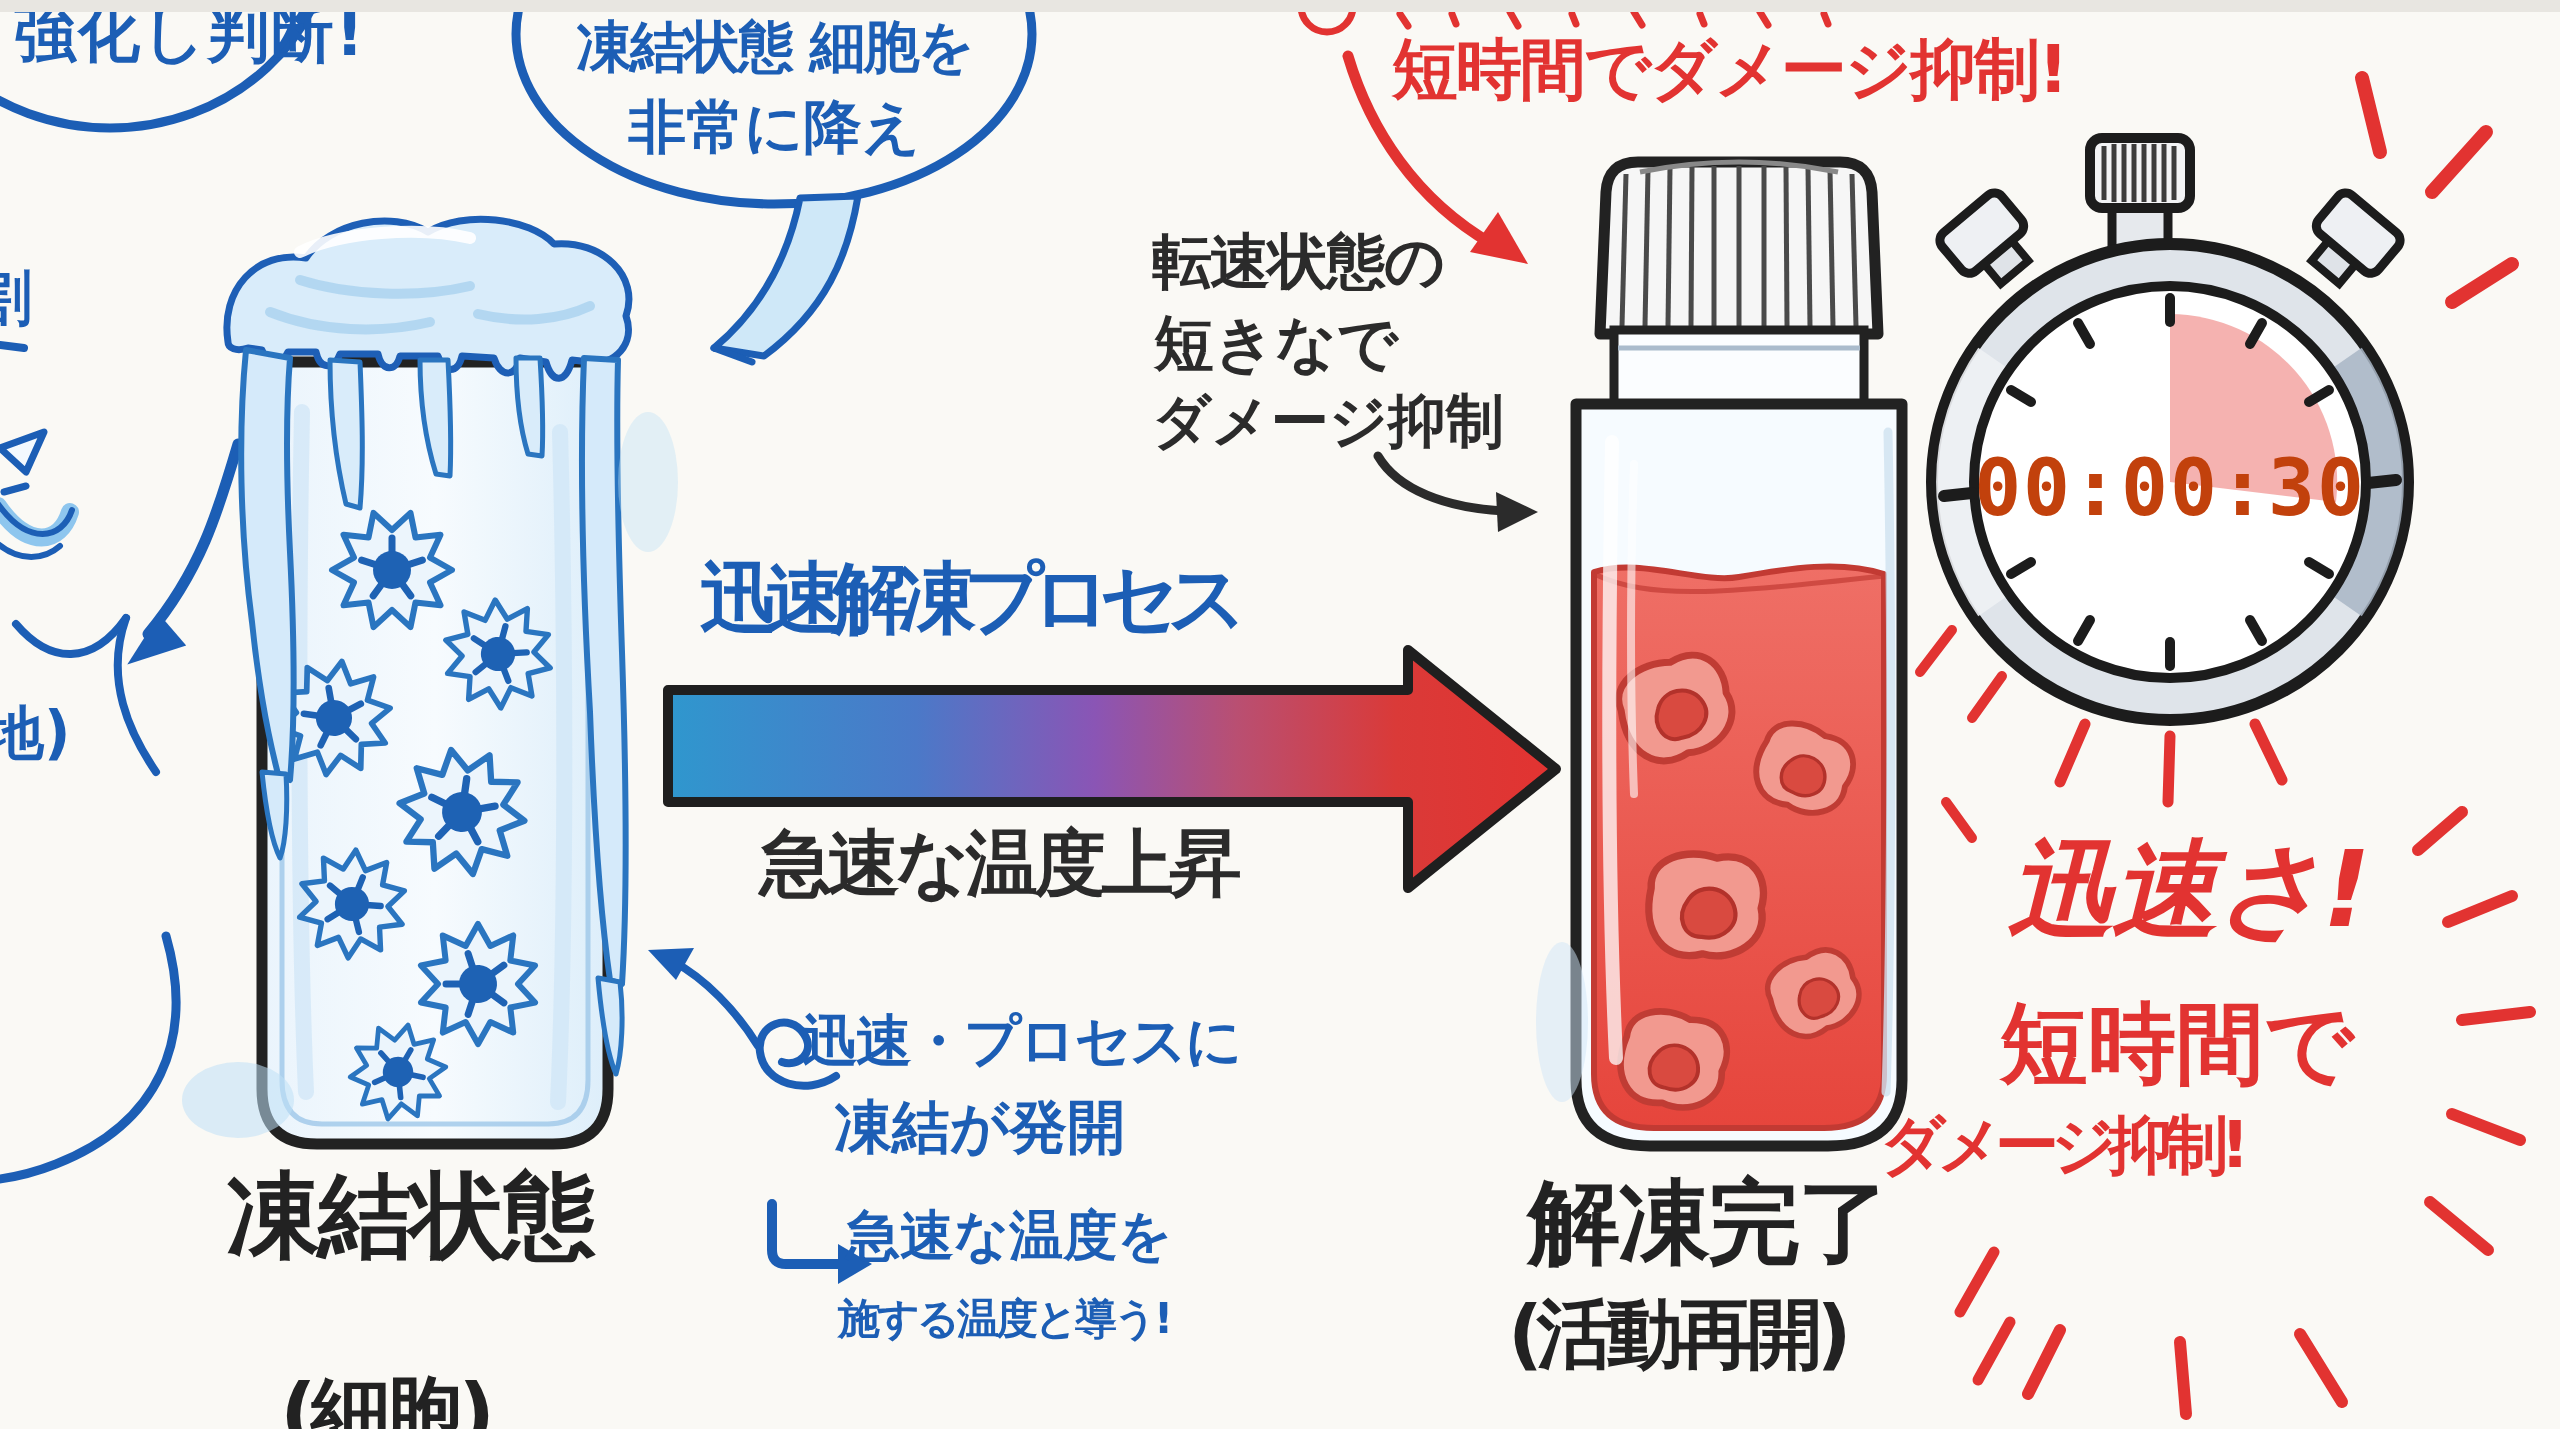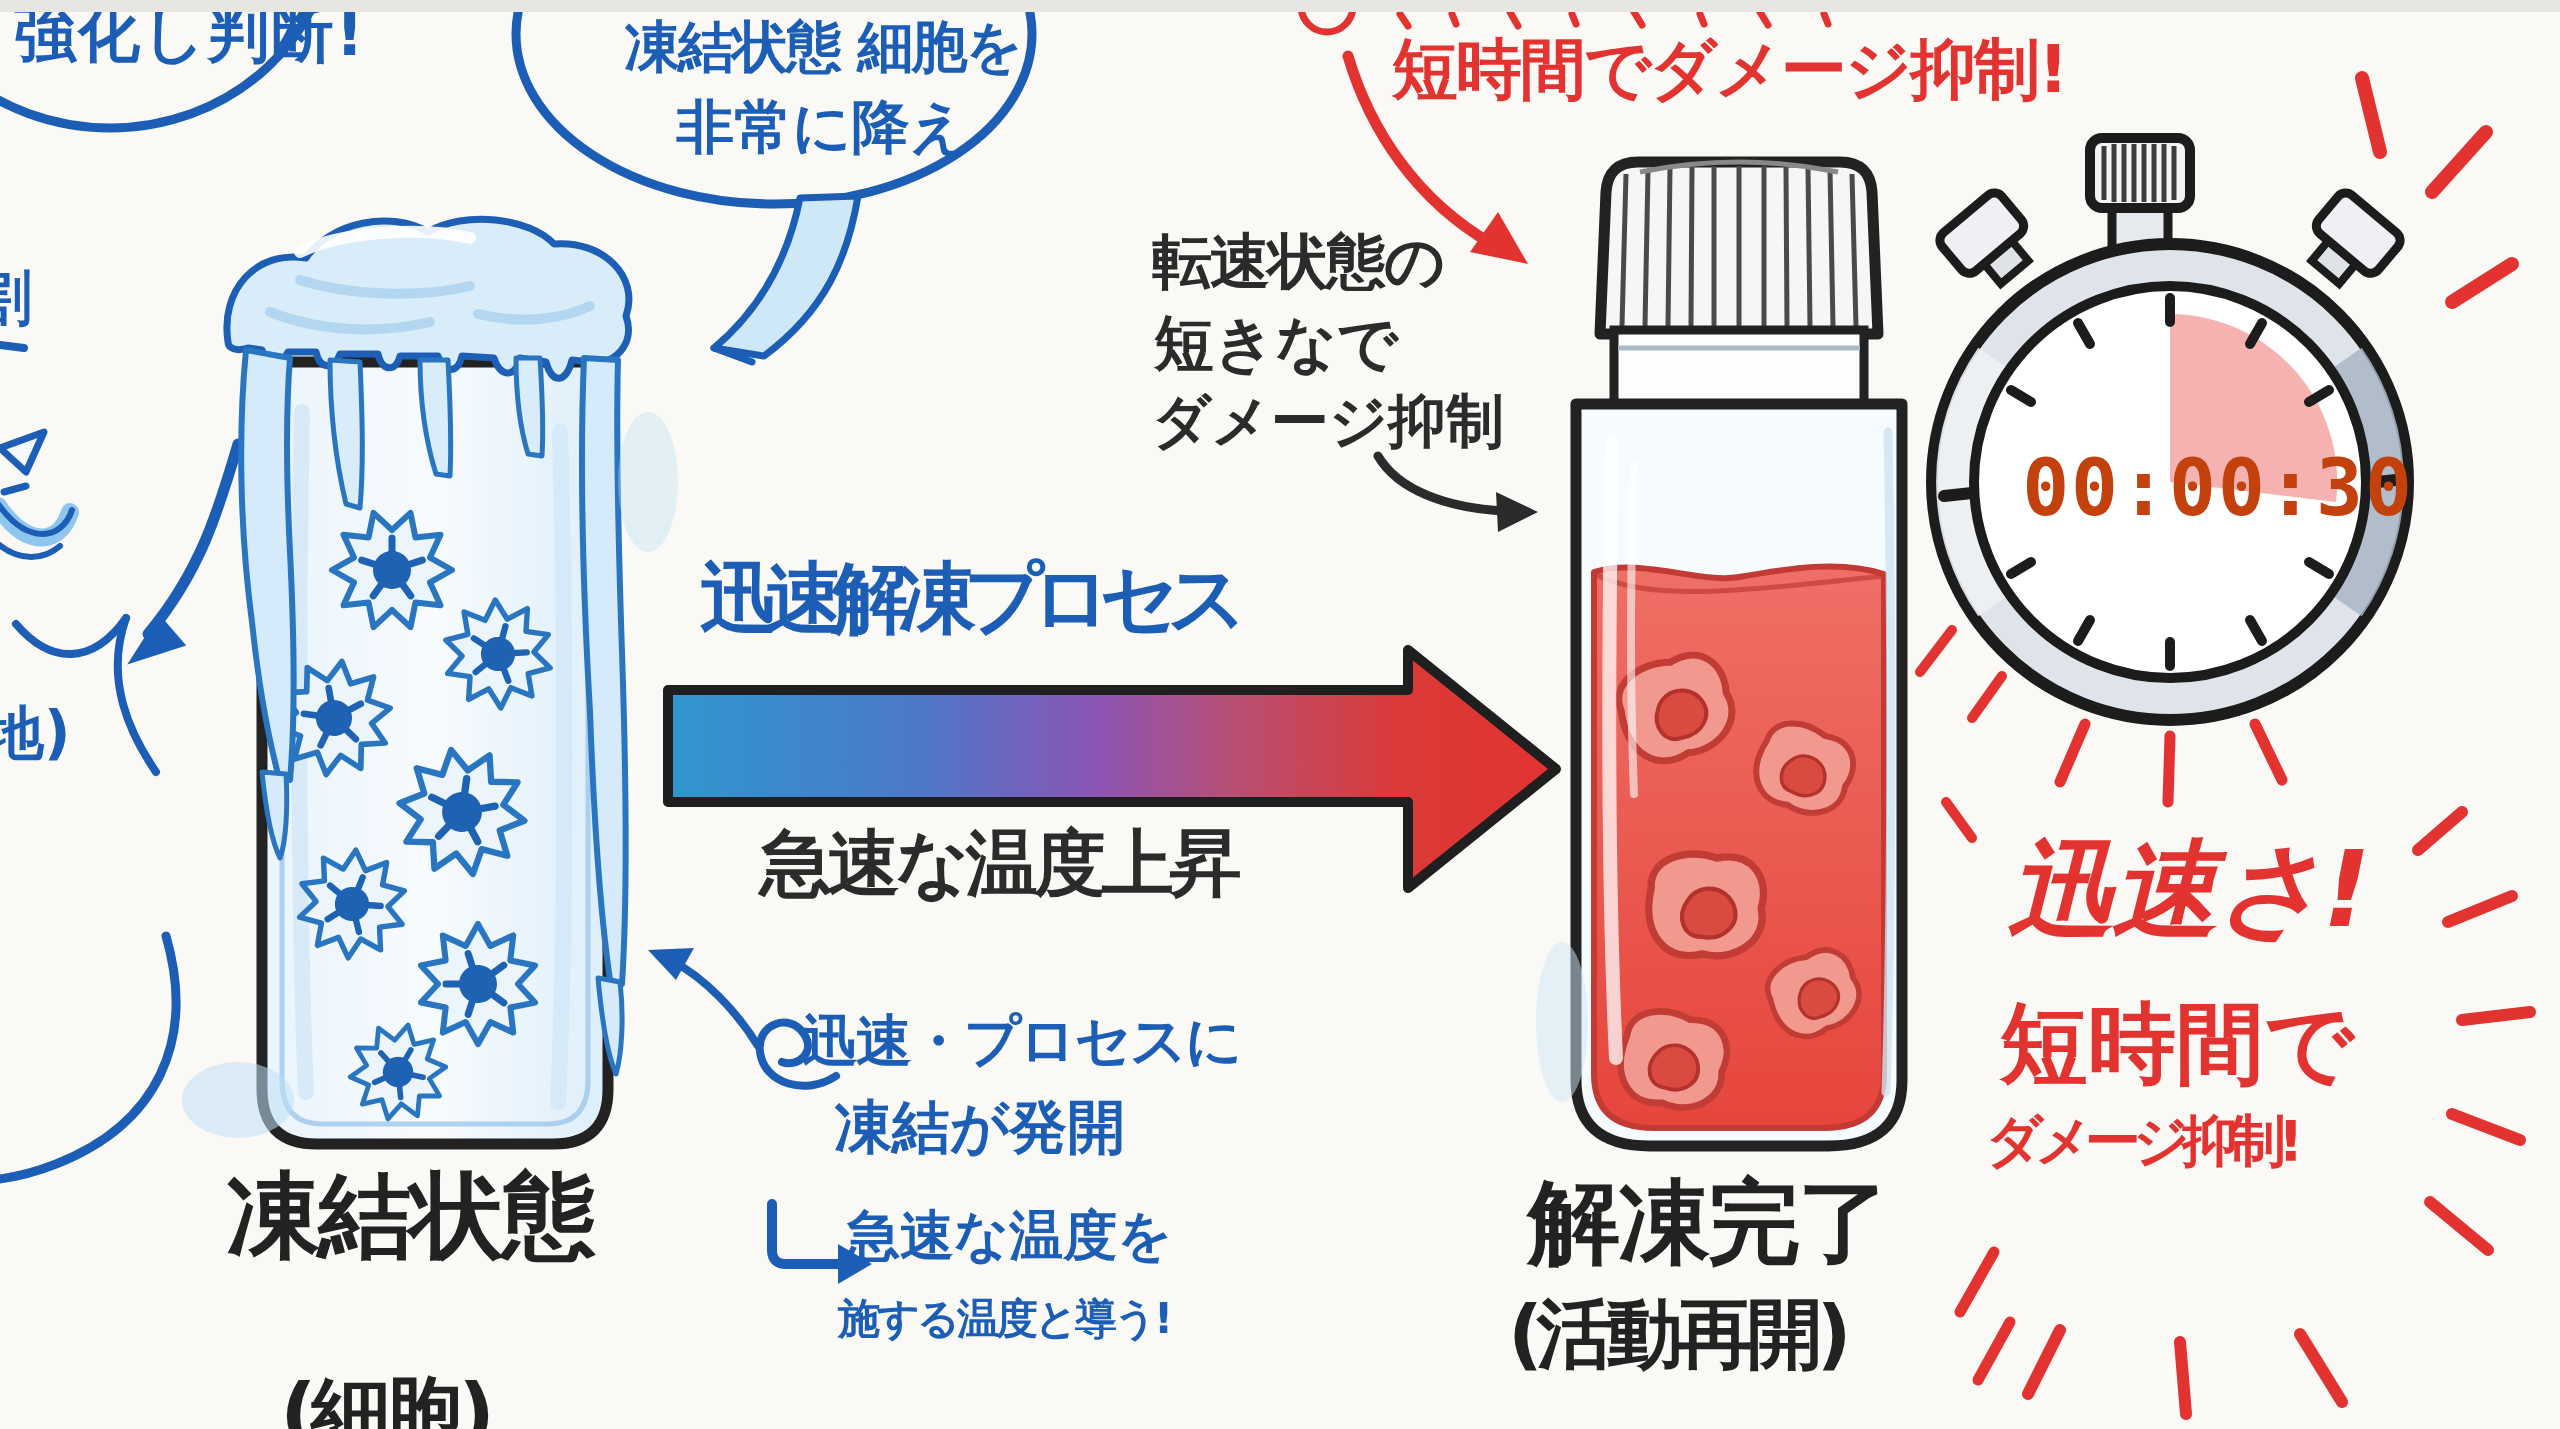--- a/index.html
+++ b/index.html
@@ -3,21 +3,21 @@
 <meta charset="utf-8">
 <style>
   html,body{margin:0;padding:0;background:#e8e6e1;}
   .stage{position:relative;width:2560px;height:1429px;background:#faf9f5;overflow:hidden;
          font-family:"DejaVu Sans",sans-serif;margin-top:12px;}
   svg{position:absolute;left:0;top:0;z-index:1;}
   .t{position:absolute;z-index:2;font-weight:bold;white-space:nowrap;line-height:1.1;}
   .blue{color:#1c5eb5;}
   .black{color:#2b2b2b;}
   .red{color:#e23331;}
-  .ctr{text-align:center;padding-left:48px;}
+  .ctr{text-align:center;}
   .mono{font-family:"DejaVu Sans Mono",monospace;}
 </style>
 </head>
 <body>
 
 <div class="stage">
 
 <svg width="2560" height="1429" viewBox="0 0 2560 1429">
   <defs>
     <linearGradient id="gradThaw" x1="0%" y1="0%" x2="100%" y2="0%">
@@ -300,15 +300,15 @@
 <div class="t" style="left:226px;top:1152px;font-size:94px;color:#222;letter-spacing:-2px;">凍結状態</div>
 <div class="t" style="left:280px;top:1358px;font-size:80px;color:#222;letter-spacing:-6px;text-align:center;">(細胞)</div>
 
 <div class="t" style="left:1528px;top:1160px;font-size:92px;color:#222;letter-spacing:-2px;">解凍完了</div>
 <div class="t" style="left:1508px;top:1280px;font-size:76px;color:#222;letter-spacing:-6px;">(活動再開)</div>
 
 <div class="t mono ctr" style="left:1970px;top:434px;width:400px;font-size:78px;color:#c2410c;letter-spacing:2px;">00:00:30</div>
 
 <div class="t red" style="left:2008px;top:820px;font-size:106px;letter-spacing:-2px;font-style:italic;">迅速さ!</div>
 <div class="t red" style="left:2000px;top:984px;font-size:88px;">短時間で</div>
-<div class="t red" style="left:1986px;top:1098px;font-size:56px;letter-spacing:-8px;">ダメージ抑制!</div>
+<div class="t red" style="left:1880px;top:1098px;font-size:64px;letter-spacing:-8px;">ダメージ抑制!</div>
 
 </div>
 
 </body></html>

